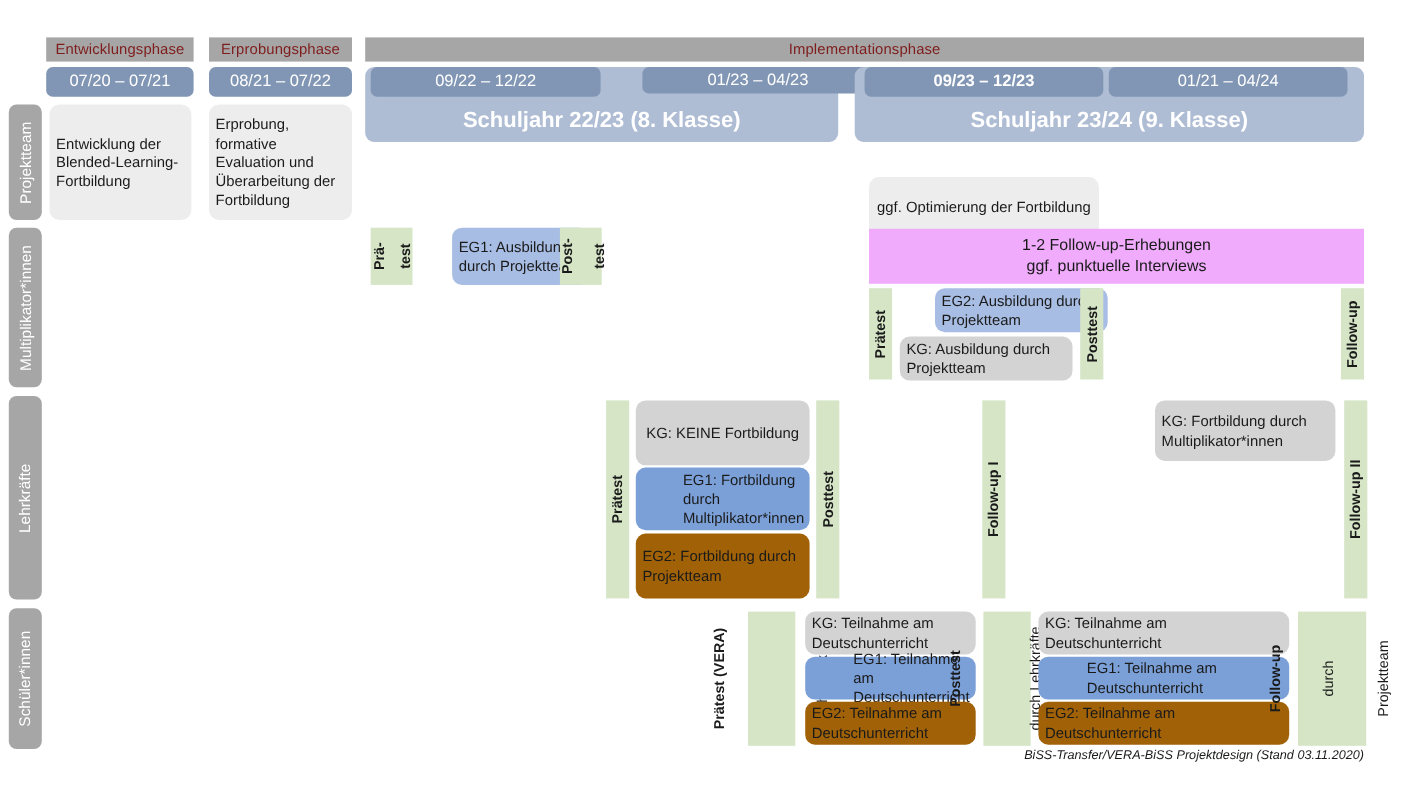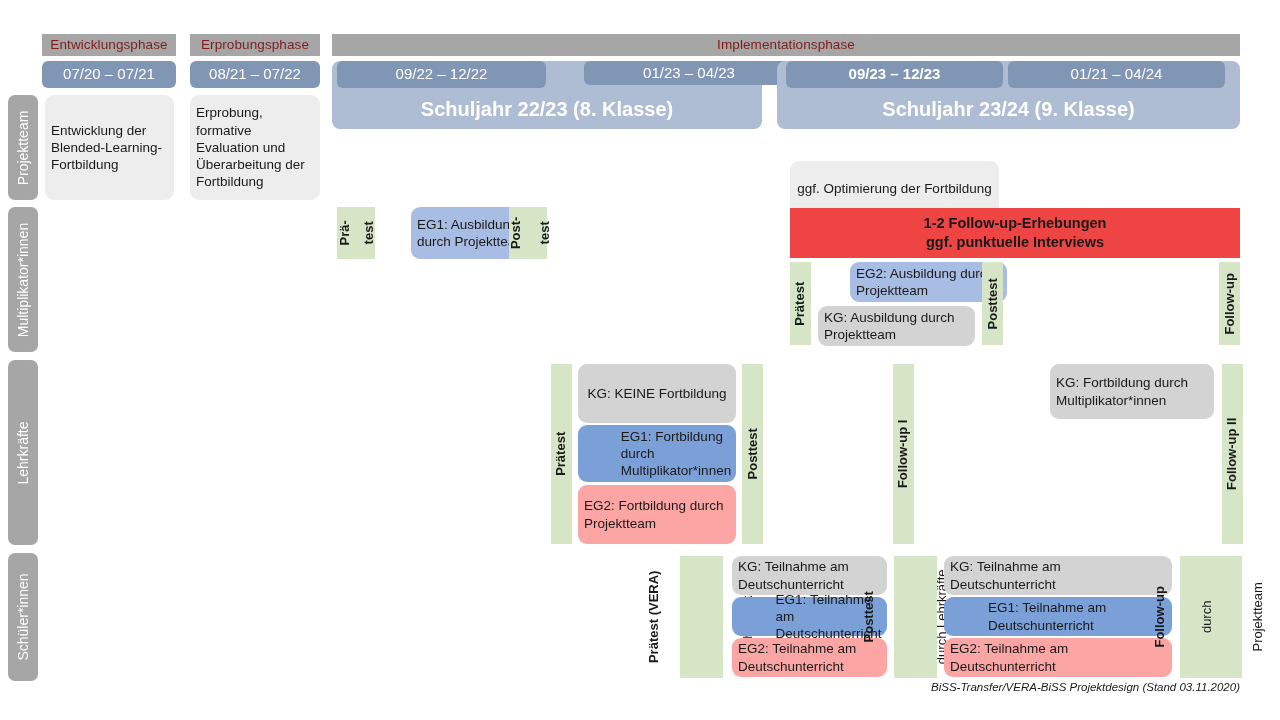--- a/index.html
+++ b/index.html
@@ -86,21 +86,21 @@
     justify-content: center;
     text-align: left;
     font-size: 13.5px;
     line-height: 1.28;
     padding: 2px 6px;
   }
   .box-grey      { background: #ededed; }
   .box-grey-dark { background: #d3d3d3; }
   .box-blue-mid  { background: #a8bde3; margin-left: 32px; }
   .box-blue-dark { background: #7ba0d8; padding-left: 44px; }
-  .box-blue-lite { background: #fca5a5; }
+  .box-blue-lite { background: #a16207; }
 
   
   .green-strip {
     background: #d5e5c6;
     display: flex;
     align-items: center;
     justify-content: center;
     font-size: 13px;
     font-weight: bold;
     line-height: 1.05;
@@ -128,27 +128,27 @@
   
   .green-strip.stack2 { flex-direction: row; }
   .green-strip.stack2 .line {
     display: flex; align-items: center; justify-content: center;
     flex: 1; height: 100%;
   }
   .green-strip.stack2 .line .vtext { font-weight: bold; }
 
   
   .green-banner {
-    background: #ef4444;
+    background: #f0abfc;
     display: flex;
     align-items: center;
     justify-content: center;
     text-align: center;
     font-size: 14.5px;
-    font-weight: bold;
+    font-weight: normal;
     line-height: 1.32;
   }
 
   
   .footer-note {
     font-size: 11.5px;
     font-style: italic;
     color: #1a1a1a;
     text-align: right;
     white-space: nowrap;

